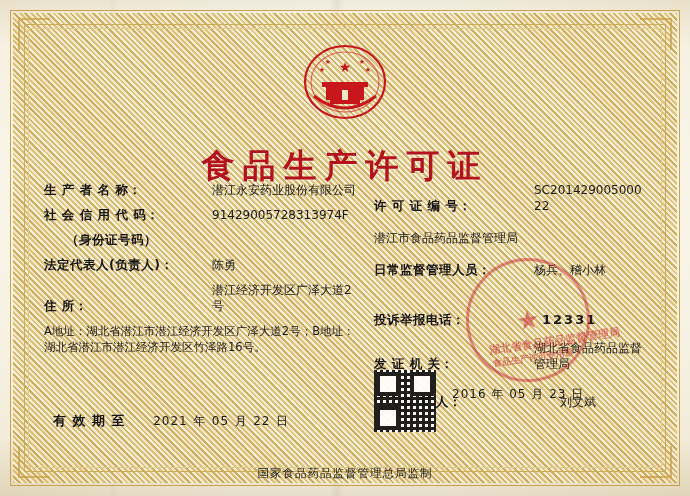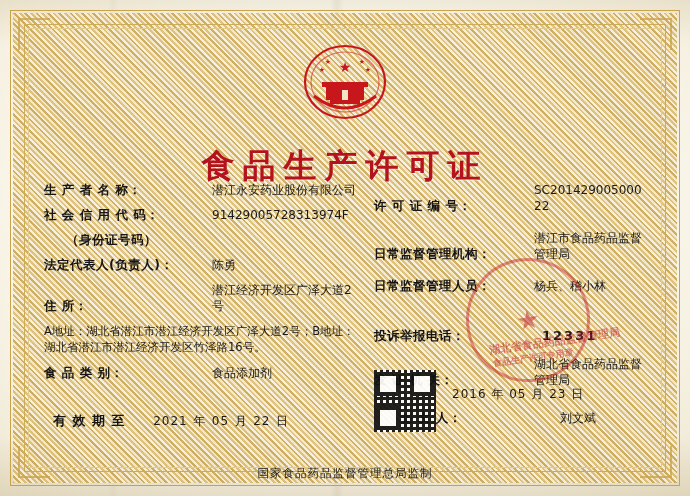--- a/index.html
+++ b/index.html
@@ -340,35 +340,30 @@
 
       <div class="row">
         <div class="lbl lbl-wide">住          所：</div>
         <div class="val">潜江经济开发区广泽大道2号</div>
       </div>
 
       <div class="row" style="margin-bottom:2px;">
         <div class="val val-sm">A地址：湖北省潜江市潜江经济开发区广泽大道2号；B地址：湖北省潜江市潜江经济开发区竹泽路16号。</div>
       </div>
 
-      <div class="row" style="margin-top:10px;">
-        <div class="lbl lbl-wide">食 品 类 别：</div>
-        <div class="val">食品添加剂</div>
-      </div>
     </div>
 
     <div class="col-right">
 
       <div class="row">
         <div class="lbl lbl-r">许 可 证 编 号：</div>
         <div class="val">SC20142900500022</div>
       </div>
 
       <div class="row" style="margin-top:16px;">
-        <div class="lbl lbl-r">日常监督管理机构：</div>
         <div class="val">潜江市食品药品监督管理局</div>
       </div>
 
       <div class="row" style="margin-top:16px;">
         <div class="lbl lbl-r">日常监督管理人员：</div>
         <div class="val">杨兵、稽小林</div>
       </div>
 
       <div class="row" style="margin-top:34px;">
         <div class="lbl lbl-r">投诉举报电话：</div>

